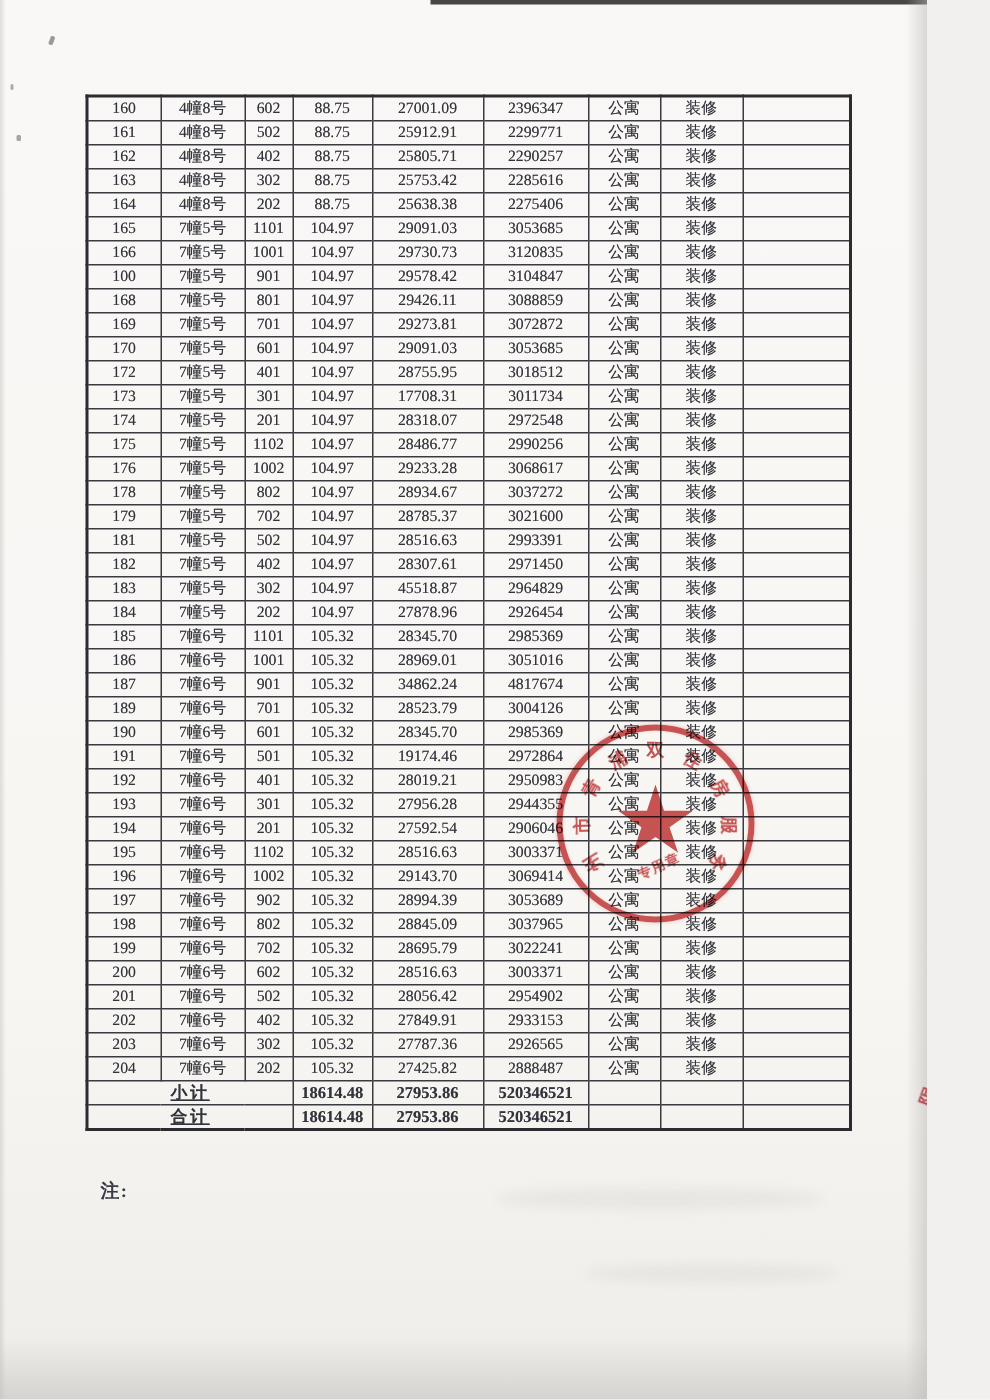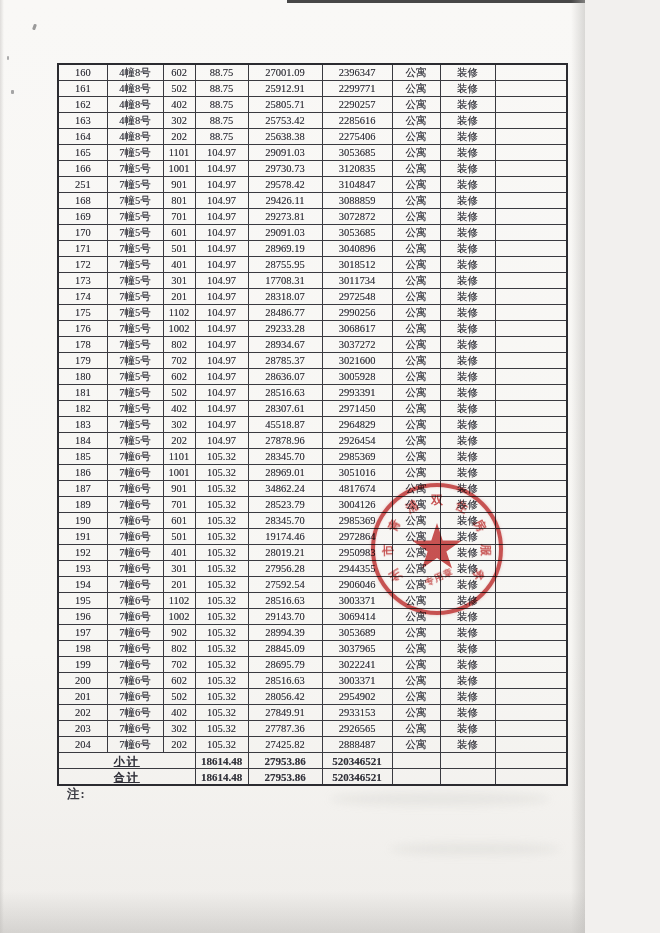--- a/index.html
+++ b/index.html
@@ -4,20 +4,21 @@
 <style>
   html,body{margin:0;padding:0;}
   body{
     width:660px;height:933px;overflow:hidden;
     background:#f2f0ee;
     font-family:"Liberation Serif","DejaVu Serif",serif;
   }
   .page{
     position:relative;width:585px;height:933px;overflow:hidden;
     background:linear-gradient(180deg,#f9f8f6 0%,#f7f6f3 70%,#efedea 100%);
+    padding-left:33px;
   }
   
   .top-bar{position:absolute;top:0;left:287px;right:0;height:3px;background:#474747;}
   .left-edge{position:absolute;top:0;left:0;width:4px;height:100%;
     background:linear-gradient(90deg,rgba(190,188,185,.45),rgba(190,188,185,0));}
   .right-edge{position:absolute;top:0;right:0;width:14px;height:100%;
     background:linear-gradient(270deg,rgba(185,183,180,.5),rgba(185,183,180,0));}
   .bottom-band{position:absolute;bottom:0;left:0;width:100%;height:42px;
     background:linear-gradient(180deg,rgba(200,198,195,0),rgba(192,190,187,.55));}
   .speck{position:absolute;background:#9a9a9a;border-radius:1px;}
@@ -179,21 +180,21 @@
           <td>7幢5号</td>
           <td>1001</td>
           <td>104.97</td>
           <td>29730.73</td>
           <td>3120835</td>
           <td>公寓</td>
           <td>装修</td>
           <td></td>
         </tr>
         <tr>
-          <td>251</td>
+          <td>100</td>
           <td>7幢5号</td>
           <td>901</td>
           <td>104.97</td>
           <td>29578.42</td>
           <td>3104847</td>
           <td>公寓</td>
           <td>装修</td>
           <td></td>
         </tr>
         <tr>
@@ -223,31 +224,20 @@
           <td>7幢5号</td>
           <td>601</td>
           <td>104.97</td>
           <td>29091.03</td>
           <td>3053685</td>
           <td>公寓</td>
           <td>装修</td>
           <td></td>
         </tr>
         <tr>
-          <td>171</td>
-          <td>7幢5号</td>
-          <td>501</td>
-          <td>104.97</td>
-          <td>28969.19</td>
-          <td>3040896</td>
-          <td>公寓</td>
-          <td>装修</td>
-          <td></td>
-        </tr>
-        <tr>
           <td>172</td>
           <td>7幢5号</td>
           <td>401</td>
           <td>104.97</td>
           <td>28755.95</td>
           <td>3018512</td>
           <td>公寓</td>
           <td>装修</td>
           <td></td>
         </tr>
@@ -306,31 +296,20 @@
           <td>装修</td>
           <td></td>
         </tr>
         <tr>
           <td>179</td>
           <td>7幢5号</td>
           <td>702</td>
           <td>104.97</td>
           <td>28785.37</td>
           <td>3021600</td>
-          <td>公寓</td>
-          <td>装修</td>
-          <td></td>
-        </tr>
-        <tr>
-          <td>180</td>
-          <td>7幢5号</td>
-          <td>602</td>
-          <td>104.97</td>
-          <td>28636.07</td>
-          <td>3005928</td>
           <td>公寓</td>
           <td>装修</td>
           <td></td>
         </tr>
         <tr>
           <td>181</td>
           <td>7幢5号</td>
           <td>502</td>
           <td>104.97</td>
           <td>28516.63</td>

